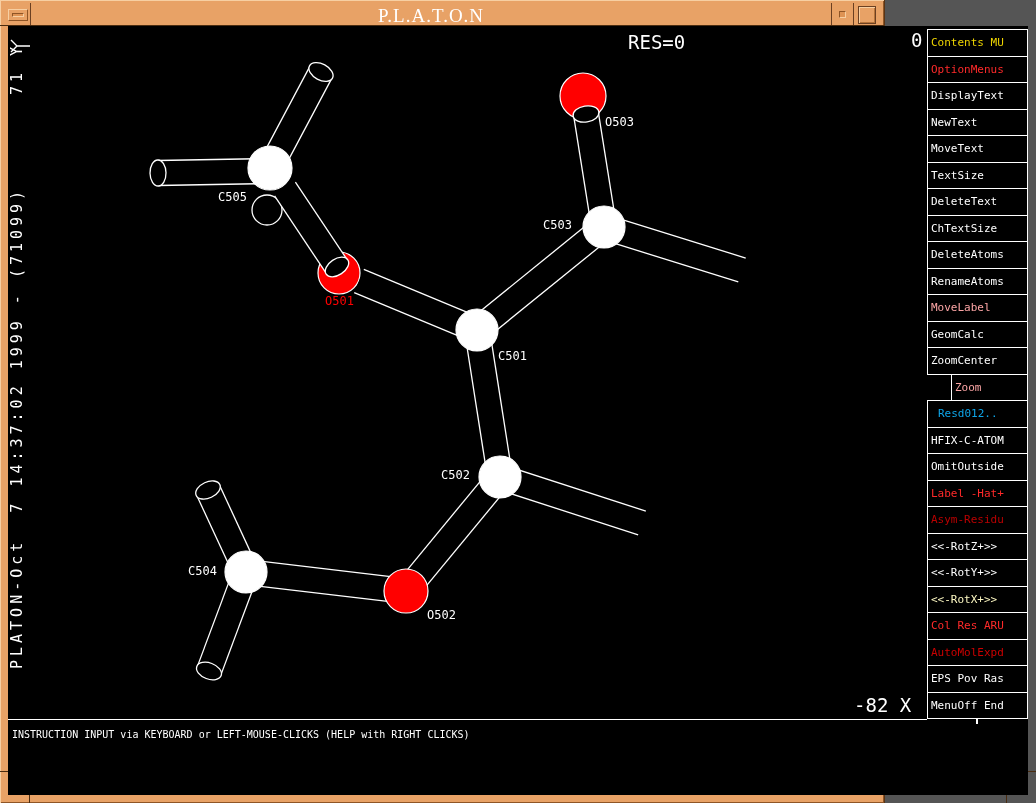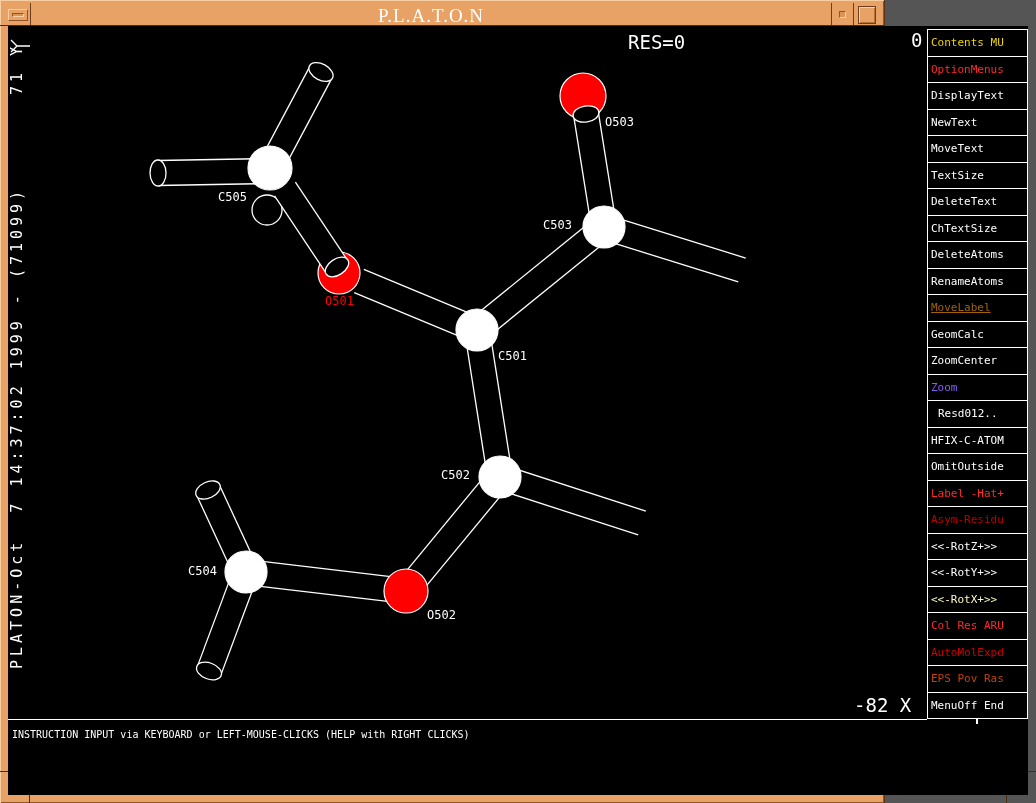--- a/index.html
+++ b/index.html
@@ -180,31 +180,31 @@
         <div class="mitem" style="color: rgb(239, 213, 0);">Contents MU</div>
         <div class="mitem ticks" style="color: rgb(255, 42, 42);">OptionMenus</div>
         <div class="mitem" style="color: rgb(255, 255, 255);">DisplayText</div>
         <div class="mitem" style="color: rgb(255, 255, 255);">NewText</div>
         <div class="mitem" style="color: rgb(255, 255, 255);">MoveText</div>
         <div class="mitem ticks" style="color: rgb(255, 255, 255);">TextSize</div>
         <div class="mitem" style="color: rgb(255, 255, 255);">DeleteText</div>
         <div class="mitem" style="color: rgb(255, 255, 255);">ChTextSize</div>
         <div class="mitem" style="color: rgb(255, 255, 255);">DeleteAtoms</div>
         <div class="mitem" style="color: rgb(255, 255, 255);">RenameAtoms</div>
-        <div class="mitem" style="color: #a16207; text-decoration: underline;">MoveLabel</div>
+        <div class="mitem" style="color: #fca5a5;">MoveLabel</div>
         <div class="mitem" style="color: rgb(255, 255, 255);">GeomCalc</div>
         <div class="mitem" style="color: rgb(255, 255, 255);">ZoomCenter</div>
-        <div class="mitem ticks" style="color: #8b5cf6;">Zoom</div>
-        <div class="mitem ticks" style="color: #ffffff; padding-left: 10px;">Resd012..</div>
+        <div class="mitem ticks" style="color: #fca5a5; margin-left: 24px;">Zoom</div>
+        <div class="mitem ticks" style="color: #0ea5e9; padding-left: 10px;">Resd012..</div>
         <div class="mitem" style="color: #ffffff;">HFIX-C-ATOM</div>
         <div class="mitem" style="color: rgb(255, 255, 255);">OmitOutside</div>
         <div class="mitem ticks" style="color: rgb(255, 42, 42);">Label -Hat+</div>
         <div class="mitem ticks" style="color: rgb(187, 0, 0);">Asym-Residu</div>
         <div class="mitem ticks" style="color: rgb(255, 255, 255);">&lt;&lt;-RotZ+&gt;&gt;</div>
         <div class="mitem ticks" style="color: rgb(255, 255, 255);">&lt;&lt;-RotY+&gt;&gt;</div>
         <div class="mitem ticks" style="color: #fef9c3;">&lt;&lt;-RotX+&gt;&gt;</div>
         <div class="mitem ticks" style="color: rgb(255, 42, 42);">Col Res ARU</div>
         <div class="mitem ticks" style="color: rgb(204, 0, 0);">AutoMolExpd</div>
-        <div class="mitem ctick" style="color: #c2410c;">EPS Pov Ras</div>
+        <div class="mitem ctick" style="color: #ffffff;">EPS Pov Ras</div>
         <div class="mitem ctick" style="color: rgb(255, 255, 255);">MenuOff End</div>
       </div>
   </div>
 </div>
 
 </body></html>

